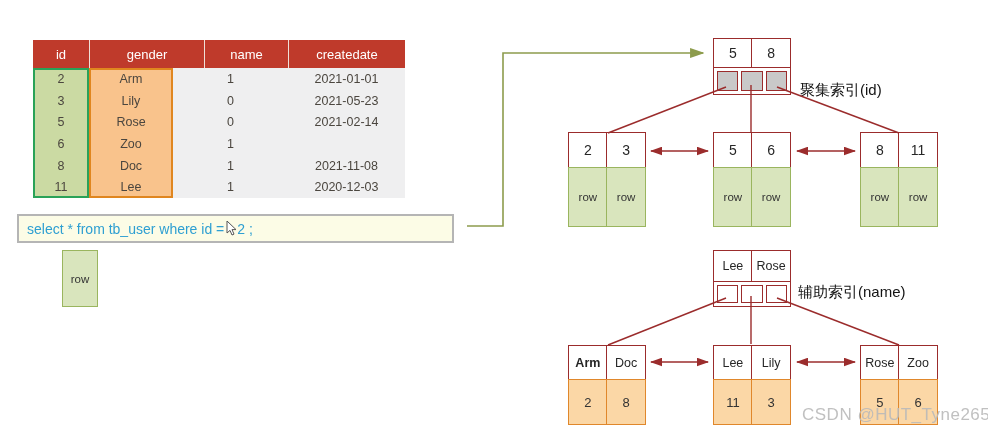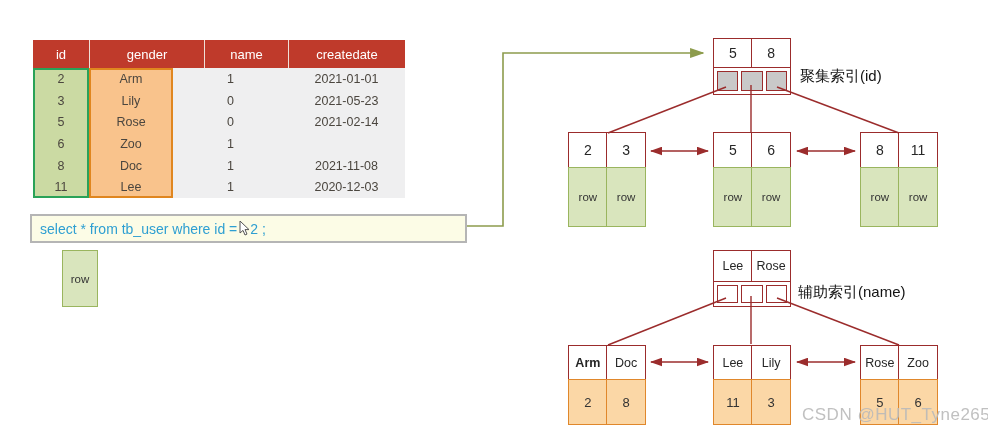--- a/index.html
+++ b/index.html
@@ -20,21 +20,21 @@
   .w-id { width:56px; } .w-name { width:84px; } .w-gender { width:115px; } .w-date { width:117px; }
   .tbody { position:relative; height:130px; background:#efeff0; }
   .overlay-id   { position:absolute; left:0;   top:0; width:56px; height:130px; background:#cbdaa3; border:2px solid #2aa258; box-sizing:border-box; }
   .overlay-name { position:absolute; left:56px; top:0; width:84px; height:130px; background:#f9c38c; border:2px solid #e0861f; box-sizing:border-box; }
   .rows { position:absolute; left:0; top:0; right:0; bottom:0; display:flex; flex-direction:column; }
   .tr { flex:1; display:flex; }
   .td { font-size:12.5px; color:#4b463f; }
 
   
   .sql {
-    left:30px; top:214px; width:437px; height:29px;
+    left:17px; top:214px; width:437px; height:29px;
     background:#fcfce6; border:2px solid #b5b5b5; box-sizing:border-box;
     display:flex; align-items:center; padding-left:8px;
     font-size:14px; color:#2e9fd2; white-space:pre;
   }
   .cursor-icon { display:inline-block; margin:2px 0 0 2px; }
 
   
   .row-box {
     left:62px; top:250px; width:36px; height:57px;
     background:#d9e5bd; border:1.5px solid #9ab55e;
@@ -147,21 +147,21 @@
     <div class="keys">
       <div class="cellc">5</div>
       <div class="cellc">8</div>
     </div>
     <div class="ptr-row">
       <div class="ptr-cell ptr-gray"></div>
       <div class="ptr-cell ptr-gray"></div>
       <div class="ptr-cell ptr-gray"></div>
     </div>
   </div>
-  <div class="abs tree-label" style="left:800px; top:67px;">聚集索引(id)</div>
+  <div class="abs tree-label" style="left:800px; top:81px;">聚集索引(id)</div>
 
   <div class="abs leaf ctree" style="left:568px; top:132px;">
     <div class="keys">
       <div class="cellc">2</div>
       <div class="cellc">3</div>
     </div>
     <div class="vals">
       <div class="cellc">row</div>
       <div class="cellc">row</div>
     </div>

